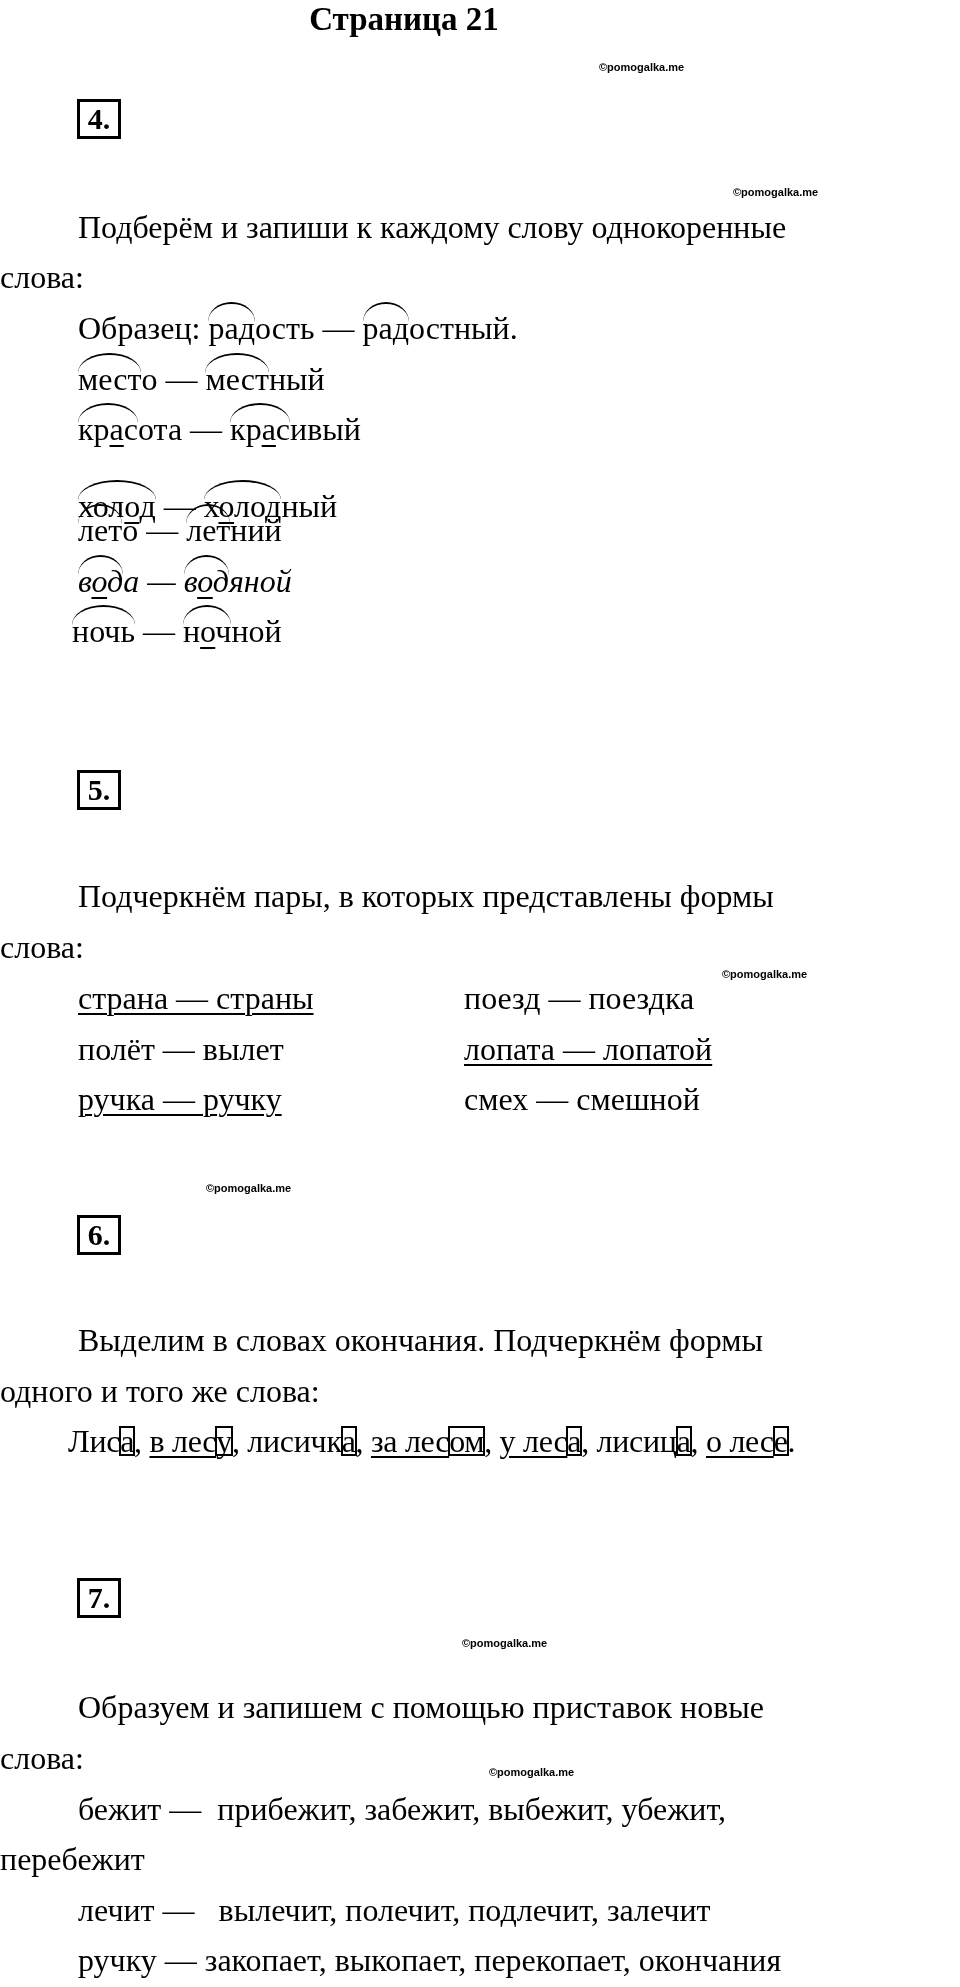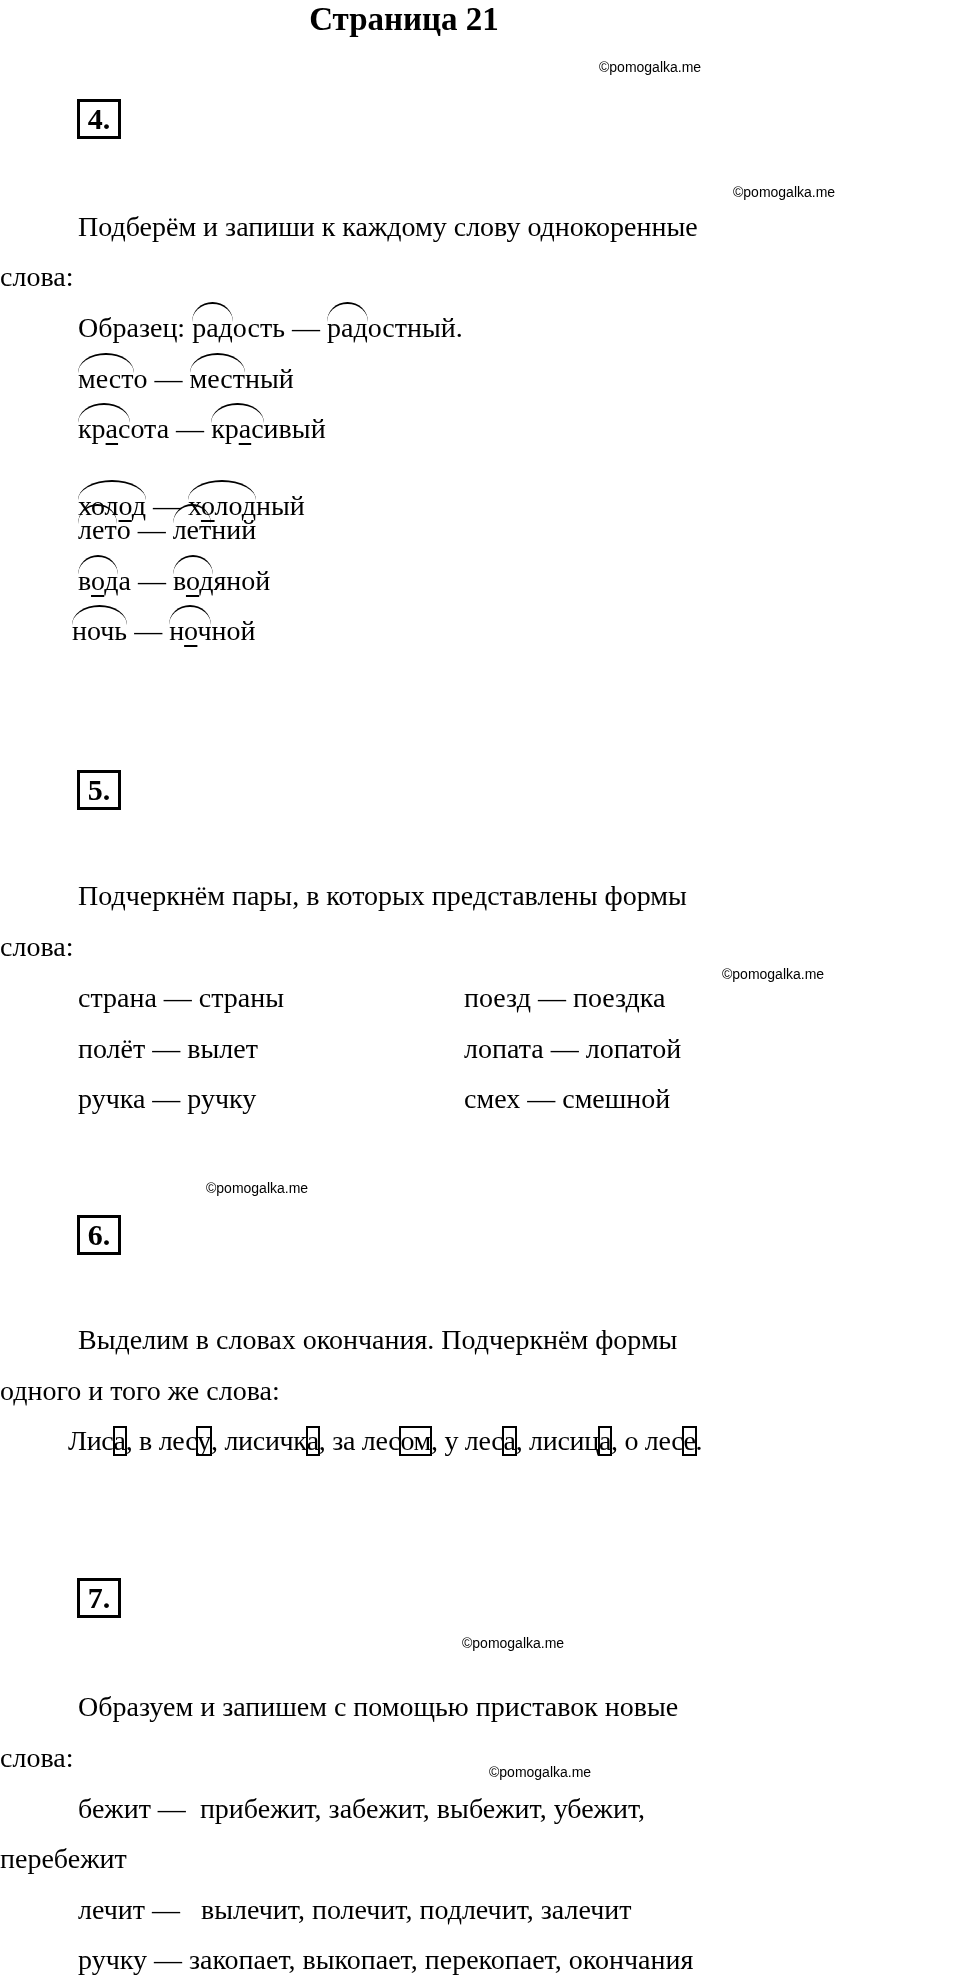--- a/index.html
+++ b/index.html
@@ -1,23 +1,23 @@
 <!DOCTYPE html>
 <html><head>
 <meta charset="utf-8">
 <style>
   html, body { margin:0; padding:0; background:#ffffff; }
   body { width:960px; height:1987px; position:relative; overflow:hidden;
          font-family:"Liberation Serif", serif; color:#000; }
   .abs { position:absolute; white-space:nowrap; }
   .title { left:0; width:808px; text-align:center; top:0px; font-size:33px; font-weight:bold; line-height:38px; }
-  .wm { font-family:"Liberation Sans", sans-serif; font-weight:normal; font-size:14px; line-height:20px; }
+  .wm { font-family:"Liberation Sans", sans-serif; font-weight:bold; font-size:11px; line-height:20px; }
   .numbox { border:3px solid #000; width:38px; height:34px; font-weight:bold; font-size:30px; line-height:34px; text-align:center; box-sizing:content-box; }
-  .line { font-size:28px; line-height:38px; }
-  .u { text-decoration-thickness:2px; text-underline-offset:4px; }
+  .line { font-size:32px; line-height:38px; }
+  .u { text-decoration:underline; text-decoration-thickness:2px; text-underline-offset:4px; }
   .arcw { position:relative; display:inline-block; }
   .arcw::before { content:""; position:absolute; left:0; right:0; top:-7px; height:18px;
                   border-top:2.5px solid #000; border-radius:50% 50% 0 0 / 100% 100% 0 0; }
   .ul { text-decoration:underline; text-decoration-thickness:2px; text-underline-offset:5px; }
   .endbox { display:inline-block; outline:2px solid #000; outline-offset:-1px; line-height:28px; padding:0; }
 </style>
 </head>
 <body>
 
 <div class="abs title">Страница 21</div>
@@ -40,21 +40,21 @@
 </div>
 <div class="abs line" style="left:78px; top:410px;">
   <span class="arcw">кр<span class="ul">а</span>с</span>ота — <span class="arcw">кр<span class="ul">а</span>с</span>ивый
 </div>
 <div class="abs line" style="left:78px; top:461px;margin-top:26px;">
   <span class="arcw">хол<span class="ul">о</span>д</span> — <span class="arcw">х<span class="ul">о</span>лод</span>ный
 </div>
 <div class="abs line" style="left:78px; top:511px;">
   <span class="arcw">лет</span>о — <span class="arcw">лет</span>ний
 </div>
-<div class="abs line" style="left:78px; top:562px;">
+<div class="abs line" style="left:78px; top:562px;font-style:italic;">
   <span class="arcw">в<span class="ul">о</span>д</span>а — <span class="arcw">в<span class="ul">о</span>д</span>яной
 </div>
 <div class="abs line" style="left:72px; top:612px;">
   <span class="arcw">ночь</span> — <span class="arcw">н<span class="ul">о</span>ч</span>ной
 </div>
 
 <div class="abs numbox" style="left:77px; top:770px;">5.</div>
 <div class="abs line" style="left:78px; top:877px;">Подчеркнём пары, в которых представлены формы</div>
 <div class="abs line" style="left:0px; top:928px;">слова:</div>
 <div class="abs wm" style="left:722px; top:964px;">©pomogalka.me</div>

